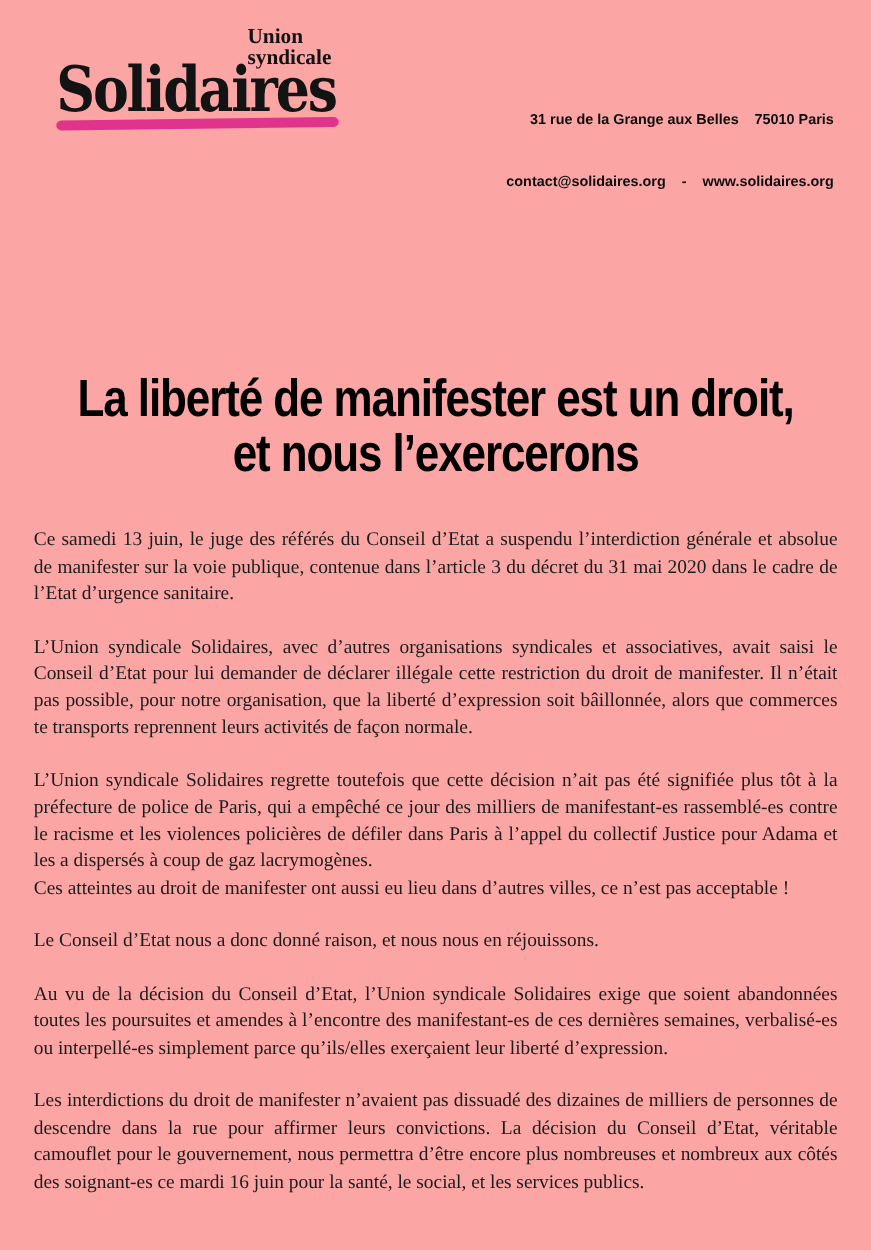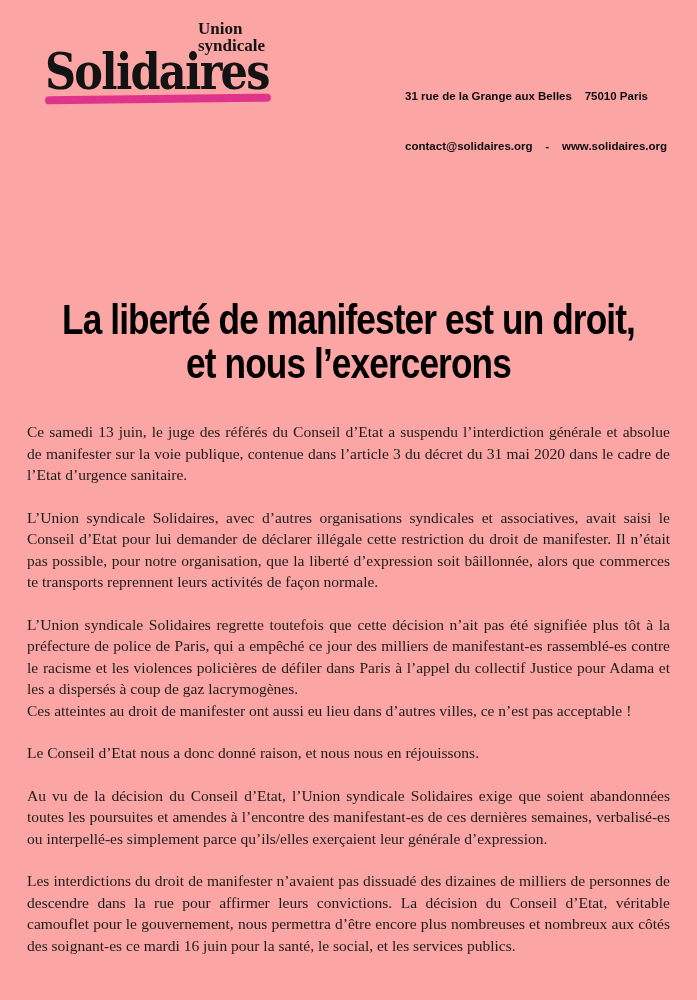--- a/index.html
+++ b/index.html
@@ -52,21 +52,21 @@
   .logo-underline {
     width: 226px;
     height: 8px;
     margin-top: -3px;
     border-radius: 5px / 60%;
     transform: rotate(-0.7deg);
   }
   .contact-block {
     flex: 0 0 auto;
     margin-top: 35px;
-    text-align: left;
+    text-align: right;
     font-family: "Liberation Sans", sans-serif;
     font-weight: 700;
     font-size: 11.5px;
     line-height: 16.5px;
     color: #0d0d0d;
     white-space: pre-wrap;
   }
 
   
   .doc-title {
@@ -119,18 +119,18 @@
     <div>La liberté de manifester est un droit,</div>
     <div>et nous l’exercerons</div>
   </div>
 
   <div class="body-text">
     <p class="para">Ce samedi 13 juin, le juge des référés du Conseil d’Etat a suspendu l’interdiction générale et absolue de manifester sur la voie publique, contenue dans l’article 3 du décret du 31 mai 2020 dans le cadre de l’Etat d’urgence sanitaire.</p>
     <p class="para">L’Union syndicale Solidaires, avec d’autres organisations syndicales et associatives, avait saisi le Conseil d’Etat pour lui demander de déclarer illégale cette restriction du droit de manifester. Il n’était pas possible, pour notre organisation, que la liberté d’expression soit bâillonnée, alors que commerces te transports reprennent leurs activités de façon normale.</p>
     <p class="para">L’Union syndicale Solidaires regrette toutefois que cette décision n’ait pas été signifiée plus tôt à la préfecture de police de Paris, qui a empêché ce jour des milliers de manifestant-es rassemblé-es contre le racisme et les violences policières de défiler dans Paris à l’appel du collectif Justice pour Adama et les a dispersés à coup de gaz lacrymogènes.
 Ces atteintes au droit de manifester ont aussi eu lieu dans d’autres villes, ce n’est pas acceptable !</p>
     <p class="para">Le Conseil d’Etat nous a donc donné raison, et nous nous en réjouissons.</p>
-    <p class="para">Au vu de la décision du Conseil d’Etat, l’Union syndicale Solidaires exige que soient abandonnées toutes les poursuites et amendes à l’encontre des manifestant-es de ces dernières semaines, verbalisé-es ou interpellé-es simplement parce qu’ils/elles exerçaient leur générale d’expression.</p>
+    <p class="para">Au vu de la décision du Conseil d’Etat, l’Union syndicale Solidaires exige que soient abandonnées toutes les poursuites et amendes à l’encontre des manifestant-es de ces dernières semaines, verbalisé-es ou interpellé-es simplement parce qu’ils/elles exerçaient leur liberté d’expression.</p>
     <p class="para">Les interdictions du droit de manifester n’avaient pas dissuadé des dizaines de milliers de personnes de descendre dans la rue pour affirmer leurs convictions. La décision du Conseil d’Etat, véritable camouflet pour le gouvernement, nous permettra d’être encore plus nombreuses et nombreux aux côtés des soignant-es ce mardi 16 juin pour la santé, le social, et les services publics.</p>
 
   </div>
 
 </div>
 
 </body></html>

